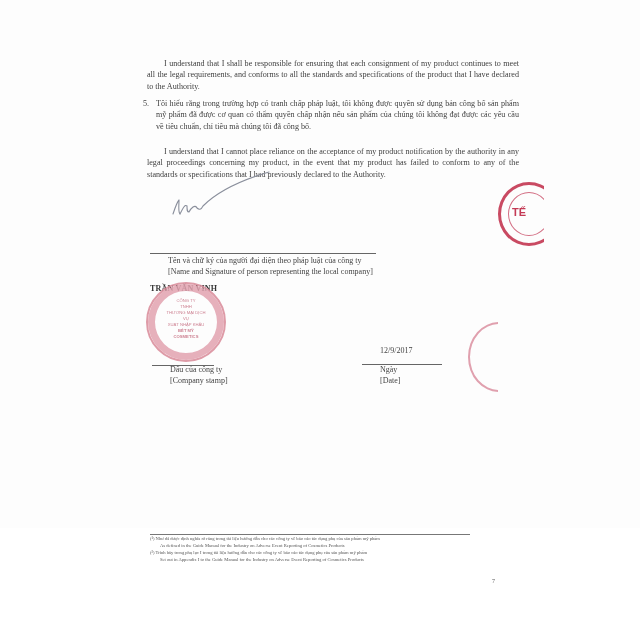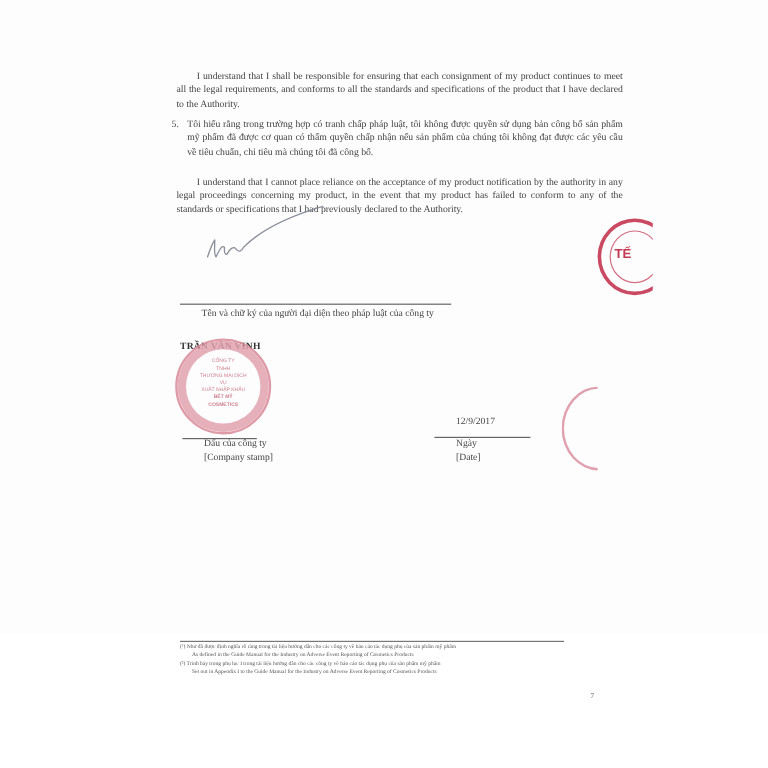--- a/index.html
+++ b/index.html
@@ -62,20 +62,21 @@
   </div>
 
   <svg class="signature" viewBox="0 0 110 50">
     <path d="M8 44 C10 38, 12 32, 14 30 M14 30 C14 36, 13 42, 15 44 C18 38, 20 34, 22 36 C22 40, 22 42, 24 42 C26 38, 30 34, 32 38 C34 40, 36 40, 38 36 C50 24, 70 12, 104 2" fill="none" stroke="#8a8f9c" stroke-width="1.1" stroke-linecap="round"></path>
   </svg>
 
   <div class="sig-name">TRẦN VĂN VINH</div>
   <div class="sig-line"></div>
   <div class="sig-label">
     <div>Tên và chữ ký của người đại diện theo pháp luật của công ty</div>
+    <div>[Name and Signature of person representing the local company]</div>
   </div>
 
   <div class="stamp stamp-company">
     <div class="inner">
       <div>CÔNG TY</div>
       <div>TNHH</div>
       <div>THƯƠNG MẠI DỊCH VỤ</div>
       <div>XUẤT NHẬP KHẨU</div>
       <div style="font-weight:bold">BẾT MỸ</div>
       <div style="font-weight:bold">COSMETICS</div>

